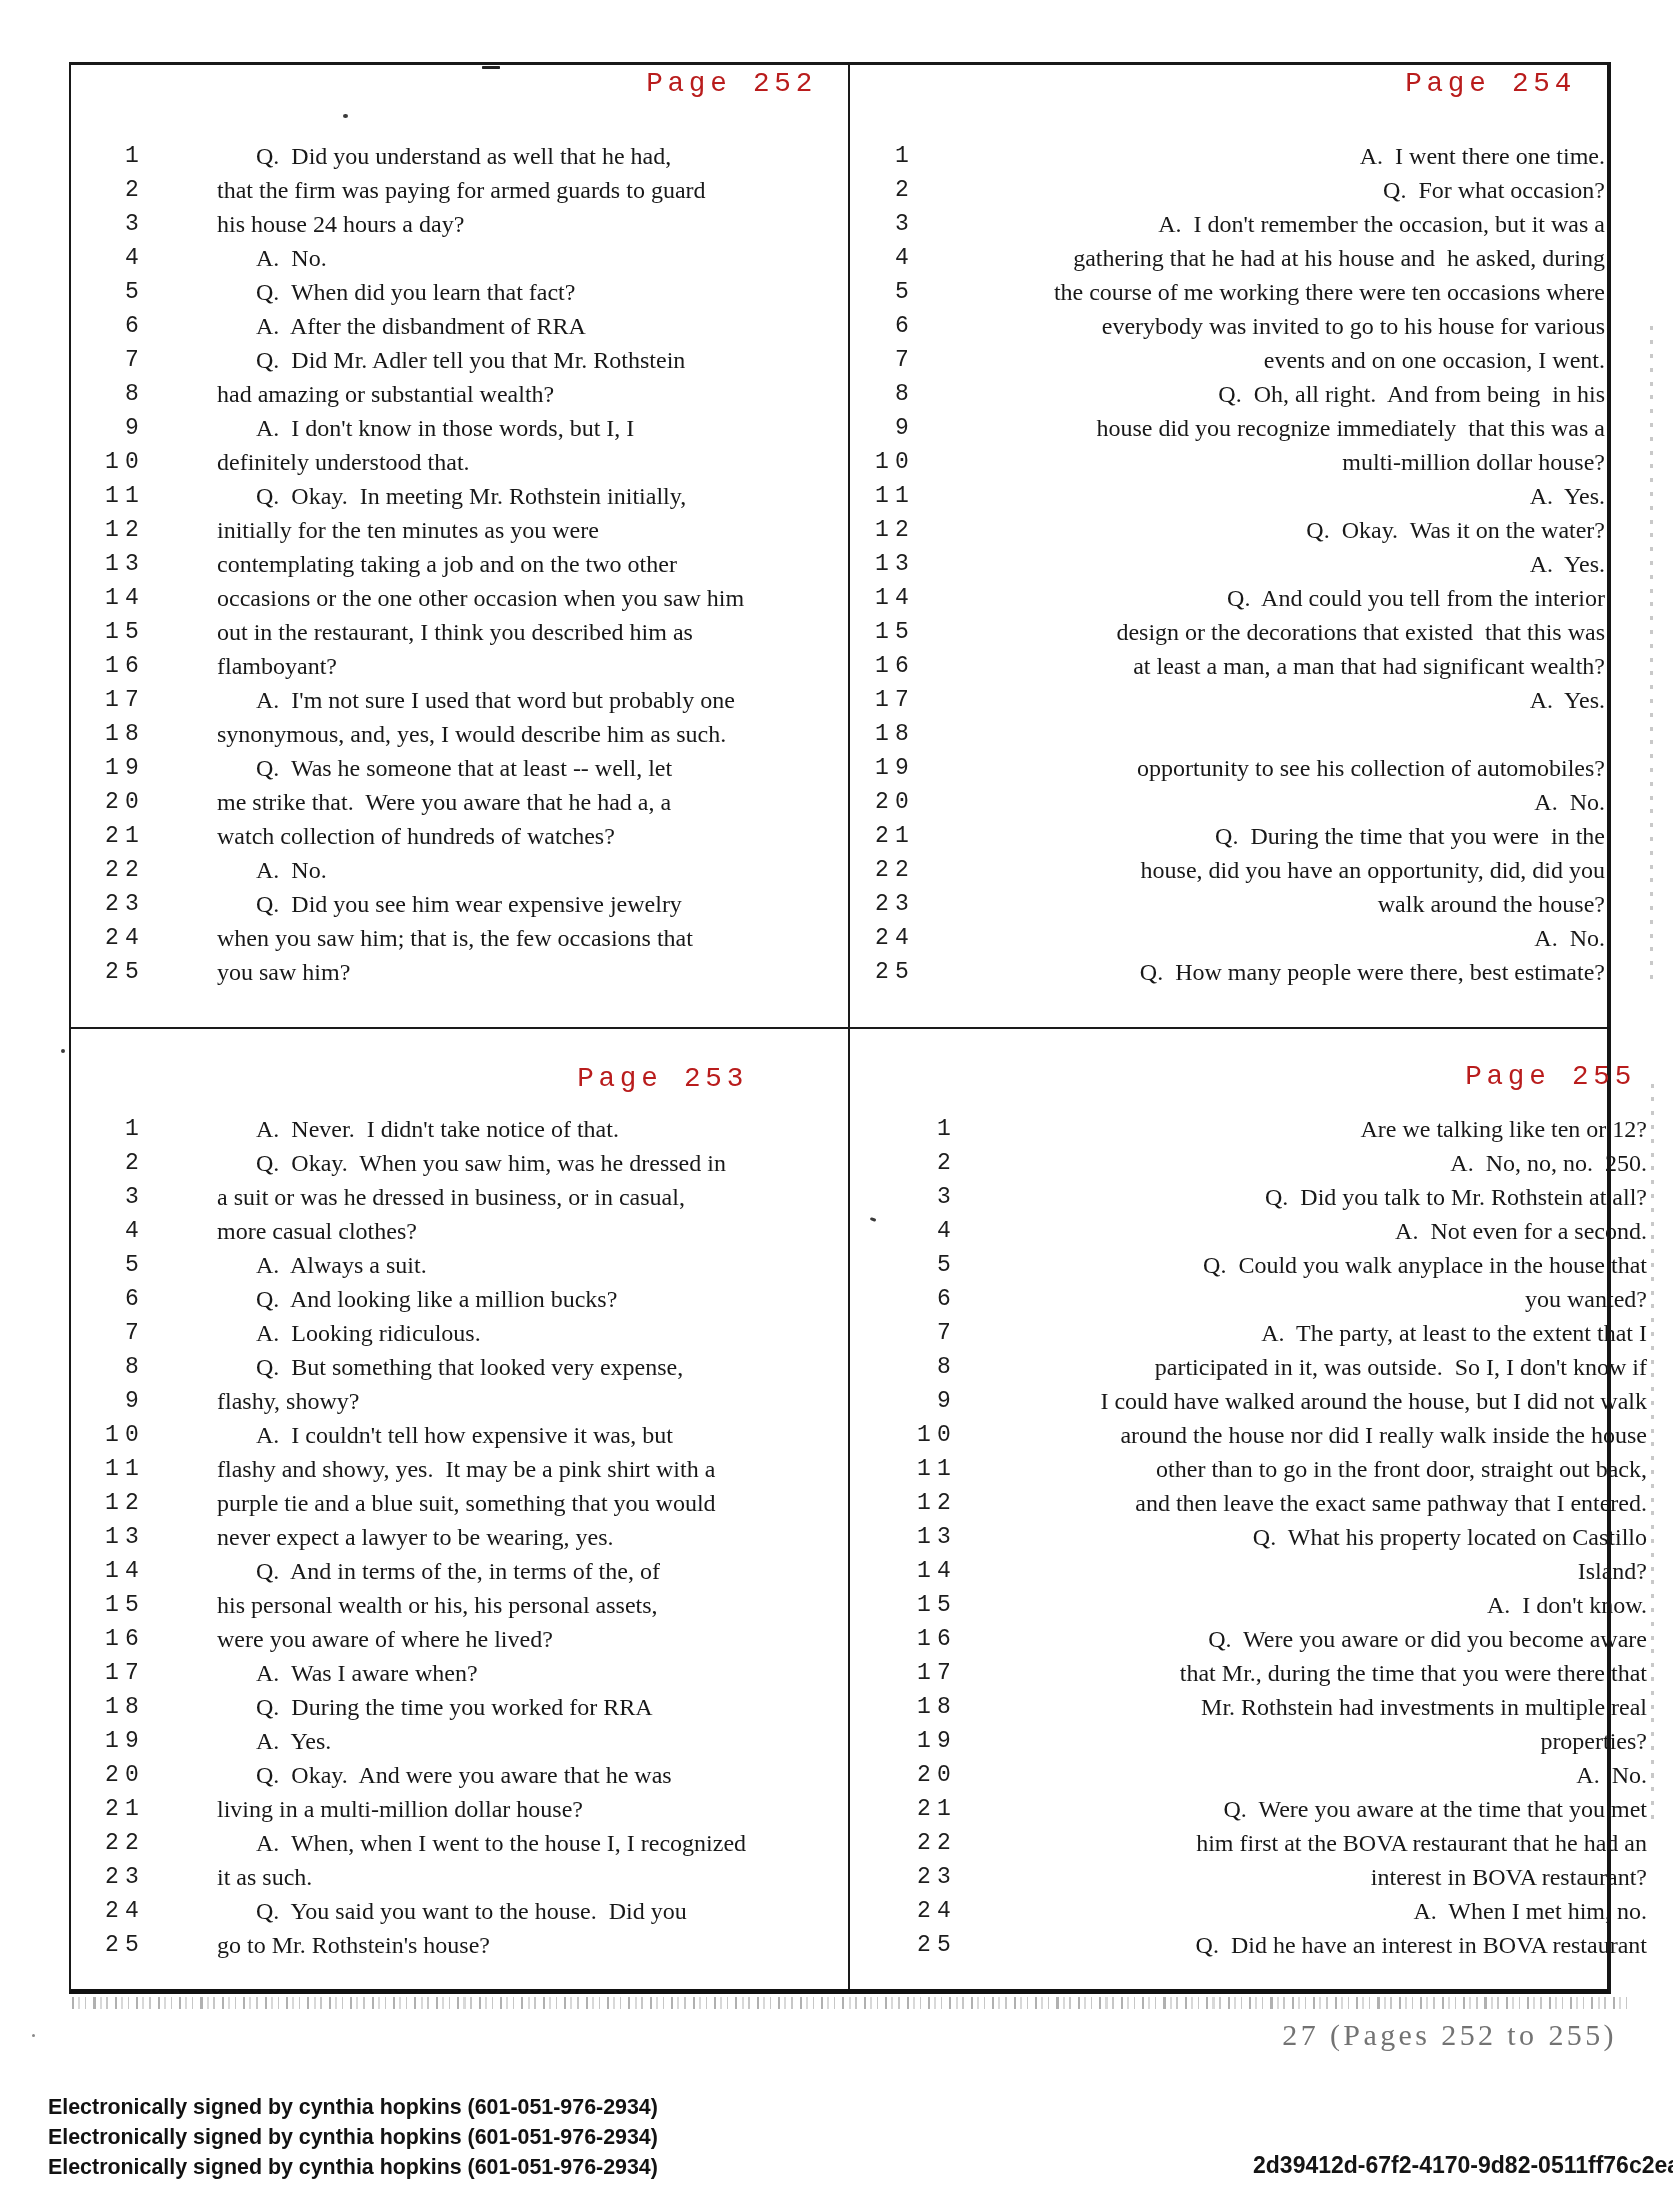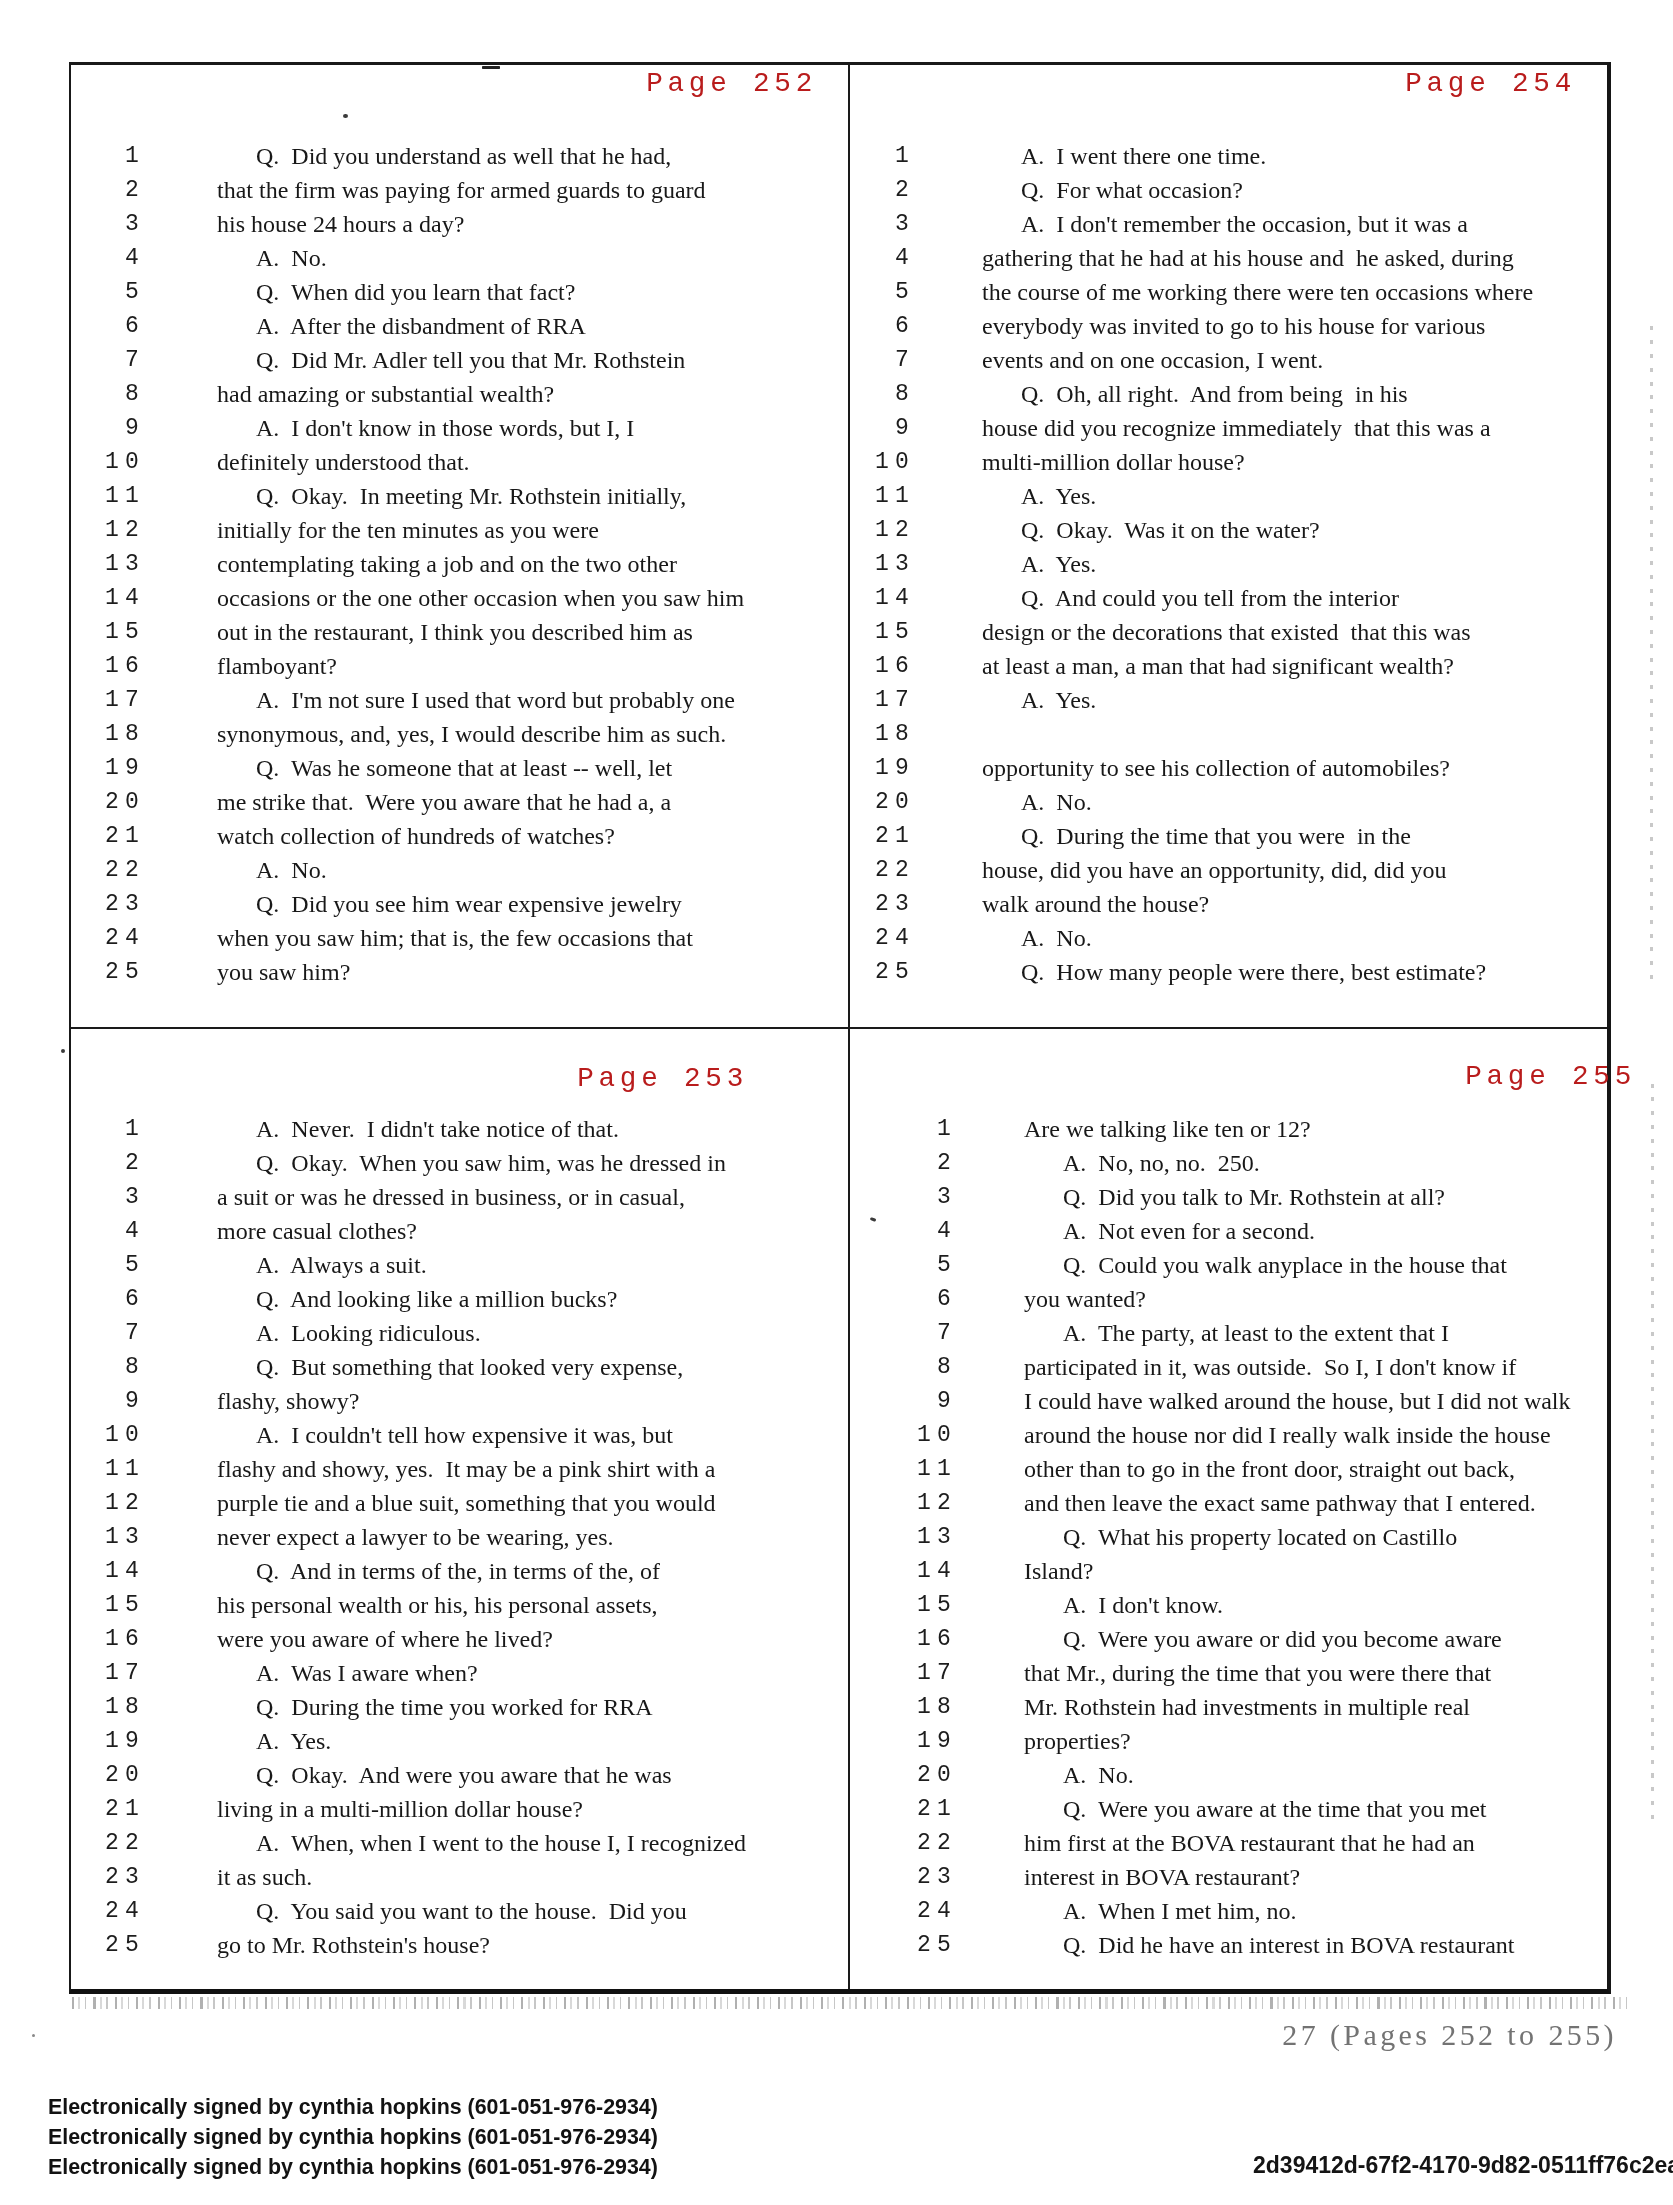--- a/index.html
+++ b/index.html
@@ -24,21 +24,21 @@
   .br .pg-header{top:32px;right:11px;}
   .lines{position:absolute;left:0;right:0;}
   .tl .lines,.tr .lines{top:74px;}
   .bl .lines,.br .lines{top:83px;}
   .line{position:relative;height:34px;}
   .num{position:absolute;left:0;top:0;width:74px;text-align:right;
        font-family:"Liberation Mono", monospace;font-size:23px;letter-spacing:6.2px;
        line-height:34px;color:#1d1d1d;}
   .tr .num,.br .num{width:65px;}
   .txt{display:block;margin-left:146px;line-height:34px;font-size:24px;white-space:pre;color:#181818;}
-  .tr .txt,.br .txt{margin-left:132px;}
+  .tr .txt,.br .txt{margin-left:132px;text-align:right;}
   .txt.qa{padding-left:39px;}
   
   .folio{position:absolute;top:2018px;right:57px;font-family:Liberation Serif, serif;
          font-size:30px;letter-spacing:3.4px;color:#737373;white-space:pre;}
   .sig-block{position:absolute;left:48px;top:2092px;}
   .sig{font-family:"Liberation Sans", sans-serif;font-weight:bold;font-size:21.4px;
        line-height:30px;color:#121212;white-space:pre;}
   .doc-id{position:absolute;left:1253px;top:2152px;font-family:"Liberation Sans", sans-serif;
           font-weight:bold;font-size:23px;color:#141414;white-space:pre;}
   

